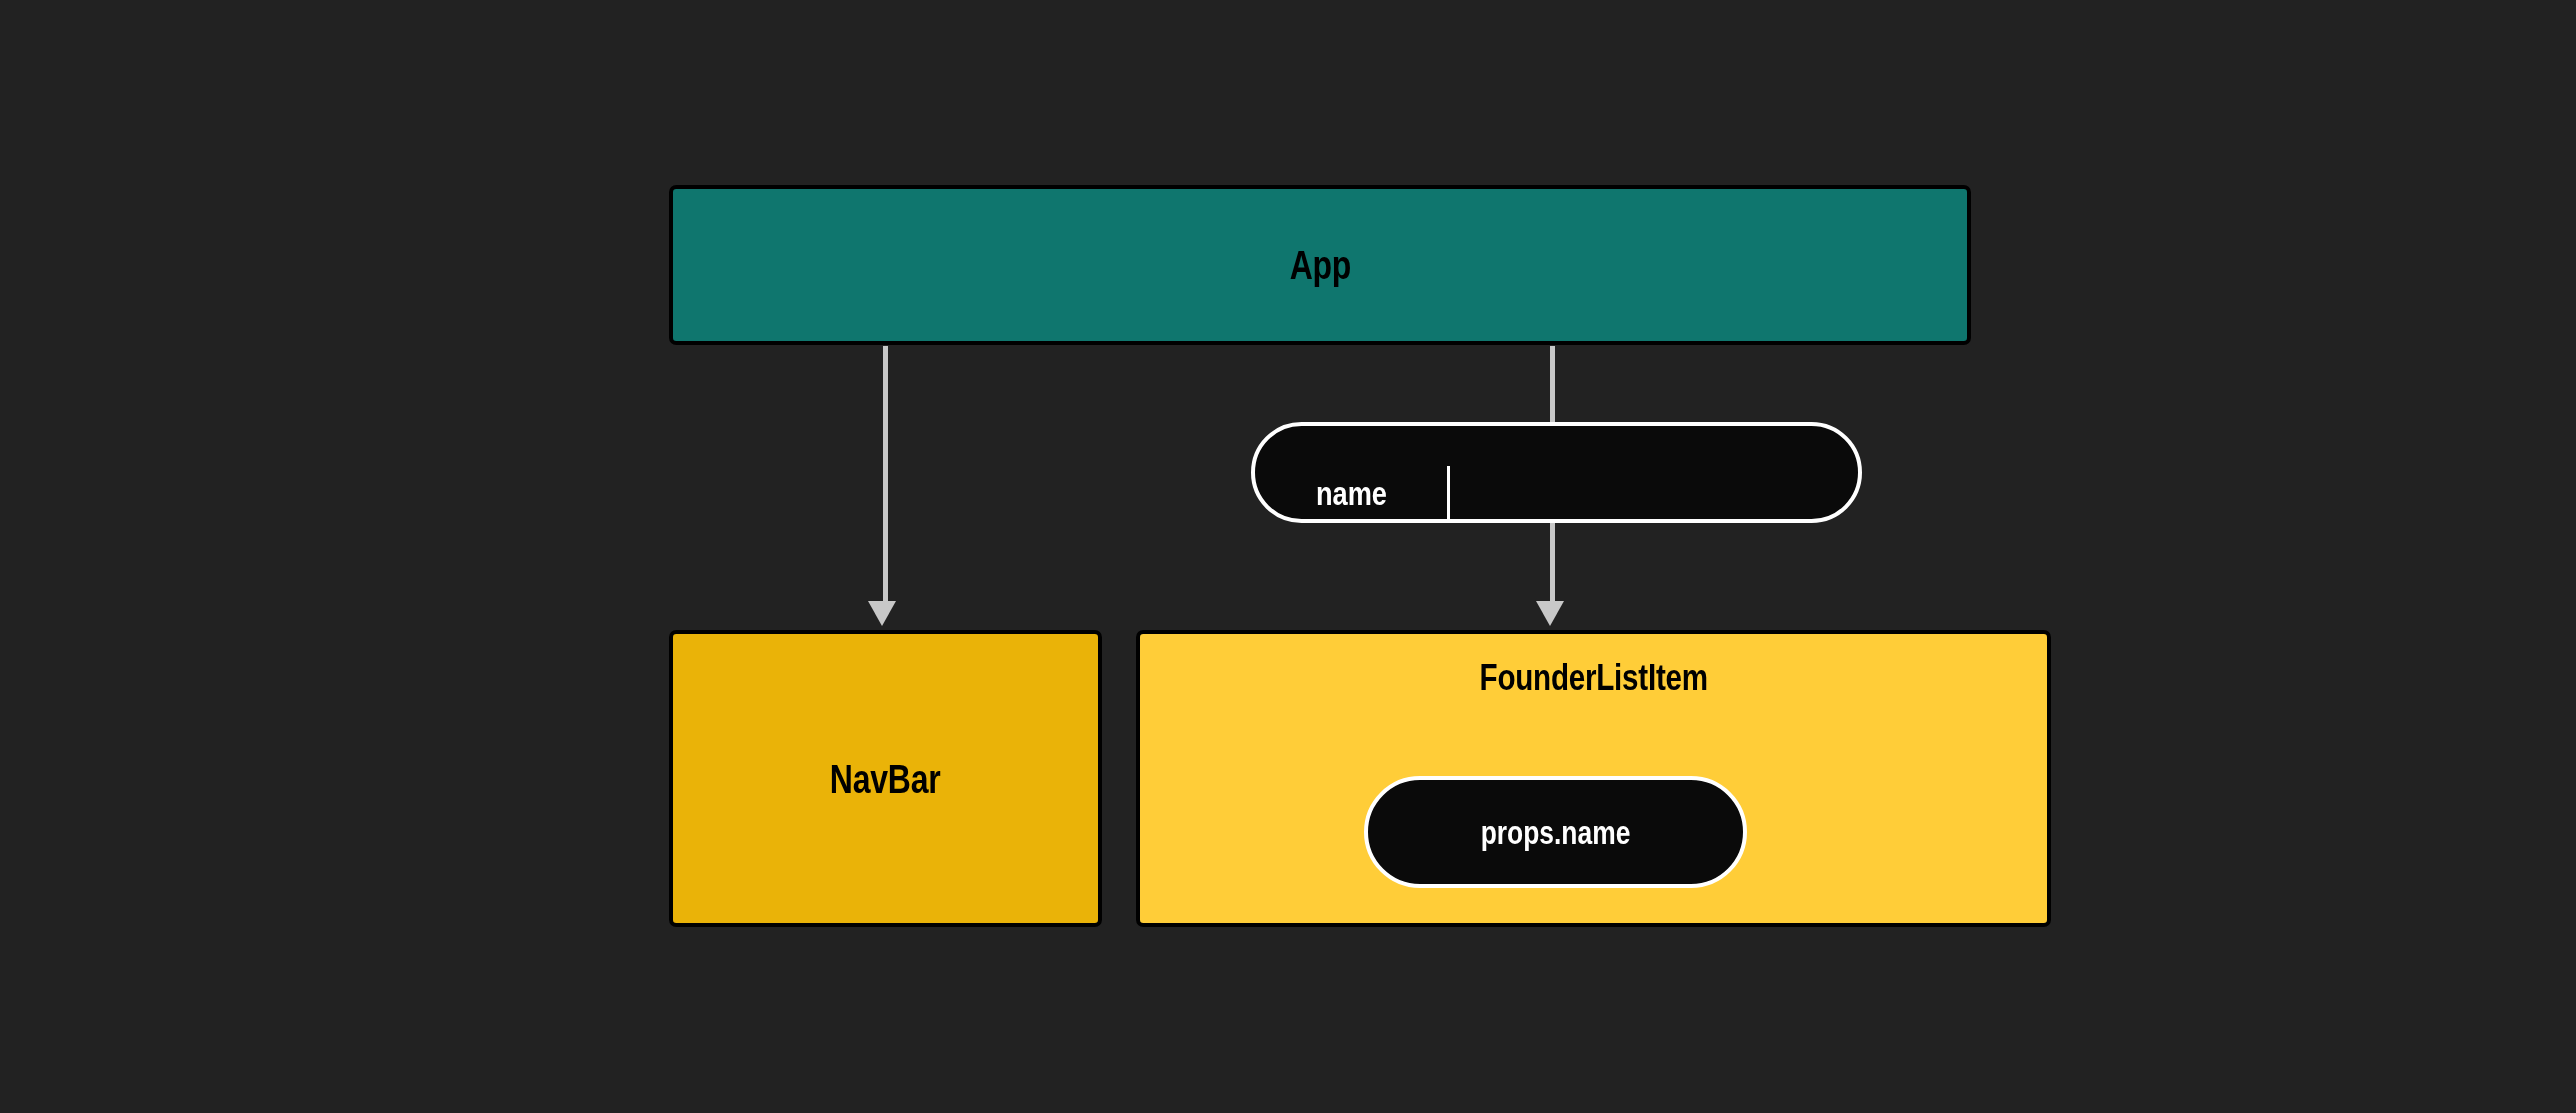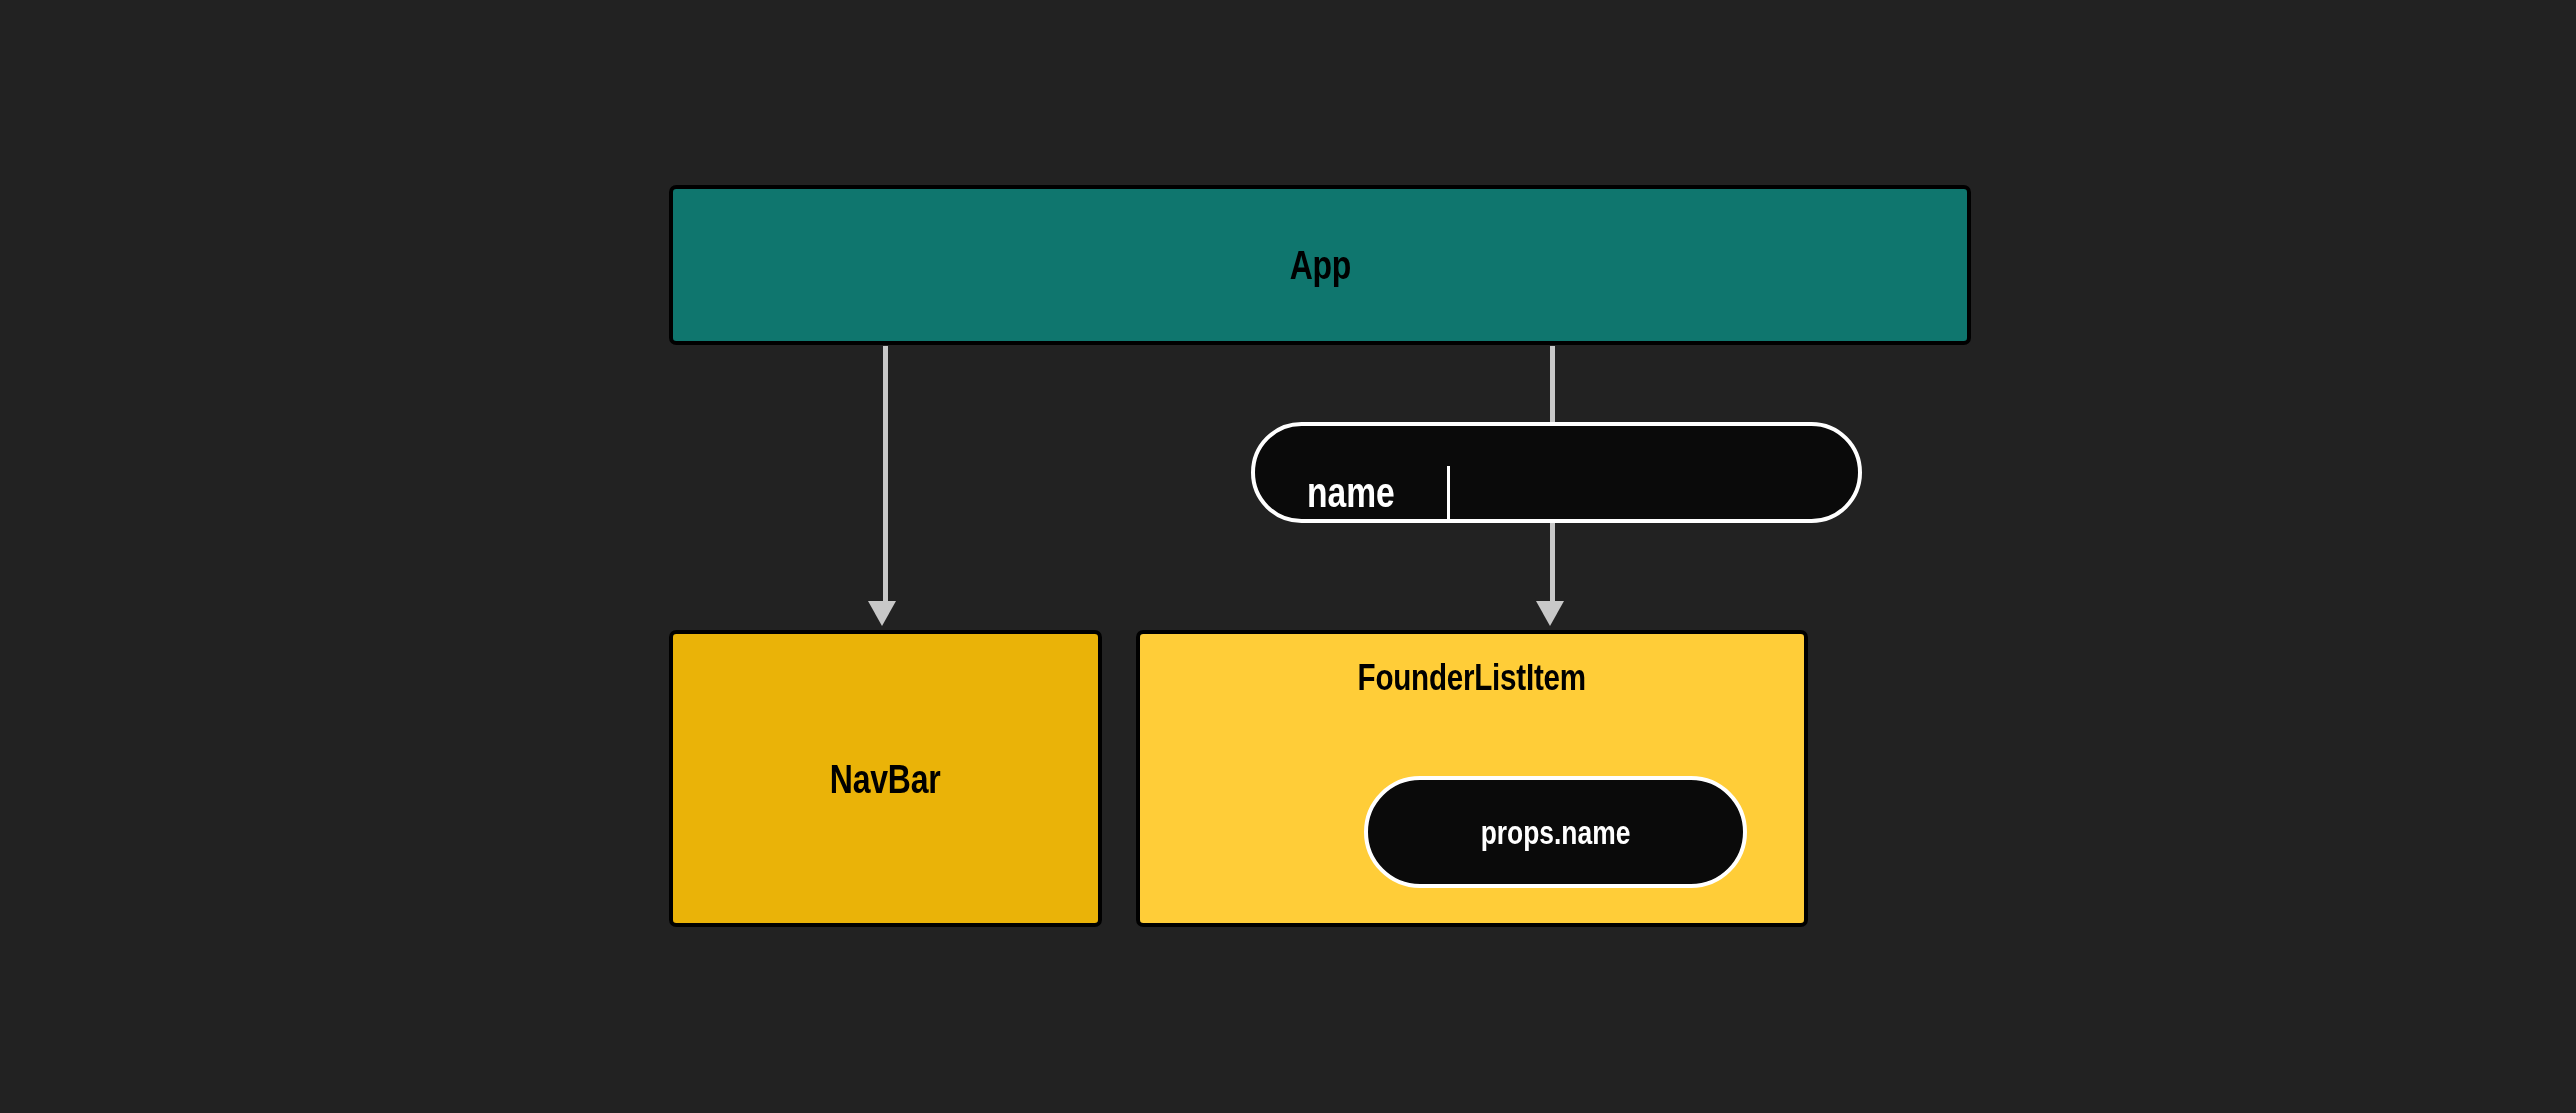--- a/index.html
+++ b/index.html
@@ -46,21 +46,21 @@
     width: 1302px; height: 160px;
     background: #0f766e;
   }
   #node-navbar {
     left: 669px;  top: 630px;
     width: 433px;  height: 297px;
     background: #eab308;
   }
   #node-founder {
     left: 1136px;  top: 630px;
-    width: 672px; height: 297px;
+    width: 915px; height: 297px;
     background: #ffcd38;
     justify-content: flex-start;
     padding-top: 25px;
   }
   #node-founder .node-title { font-size: 37px; }
 
   
   .pill {
     background: #0a0a0a;
     border: 4.1px solid #ffffff;
@@ -97,21 +97,21 @@
   #pill-prop-edge {
     position: absolute;
     left: 1251px;  top: 422px;
     width: 611px; height: 101px;
     z-index: 5;
   }
   #pill-prop-edge .pill-key {
     border-right: 3.6px solid #ffffff;
     min-width: 195px;
   }
-  #pill-prop-edge .pill-cell { font-size: 42px; margin-top: 40px; }
+  #pill-prop-edge .pill-cell { font-size: 34px; margin-top: 40px; }
 
   
   .edge-line {
     position: absolute;
     background: #c8c8c8;
     width: 4.6px;
   }
   .arrow-head {
     position: absolute;
     width: 0; height: 0;

